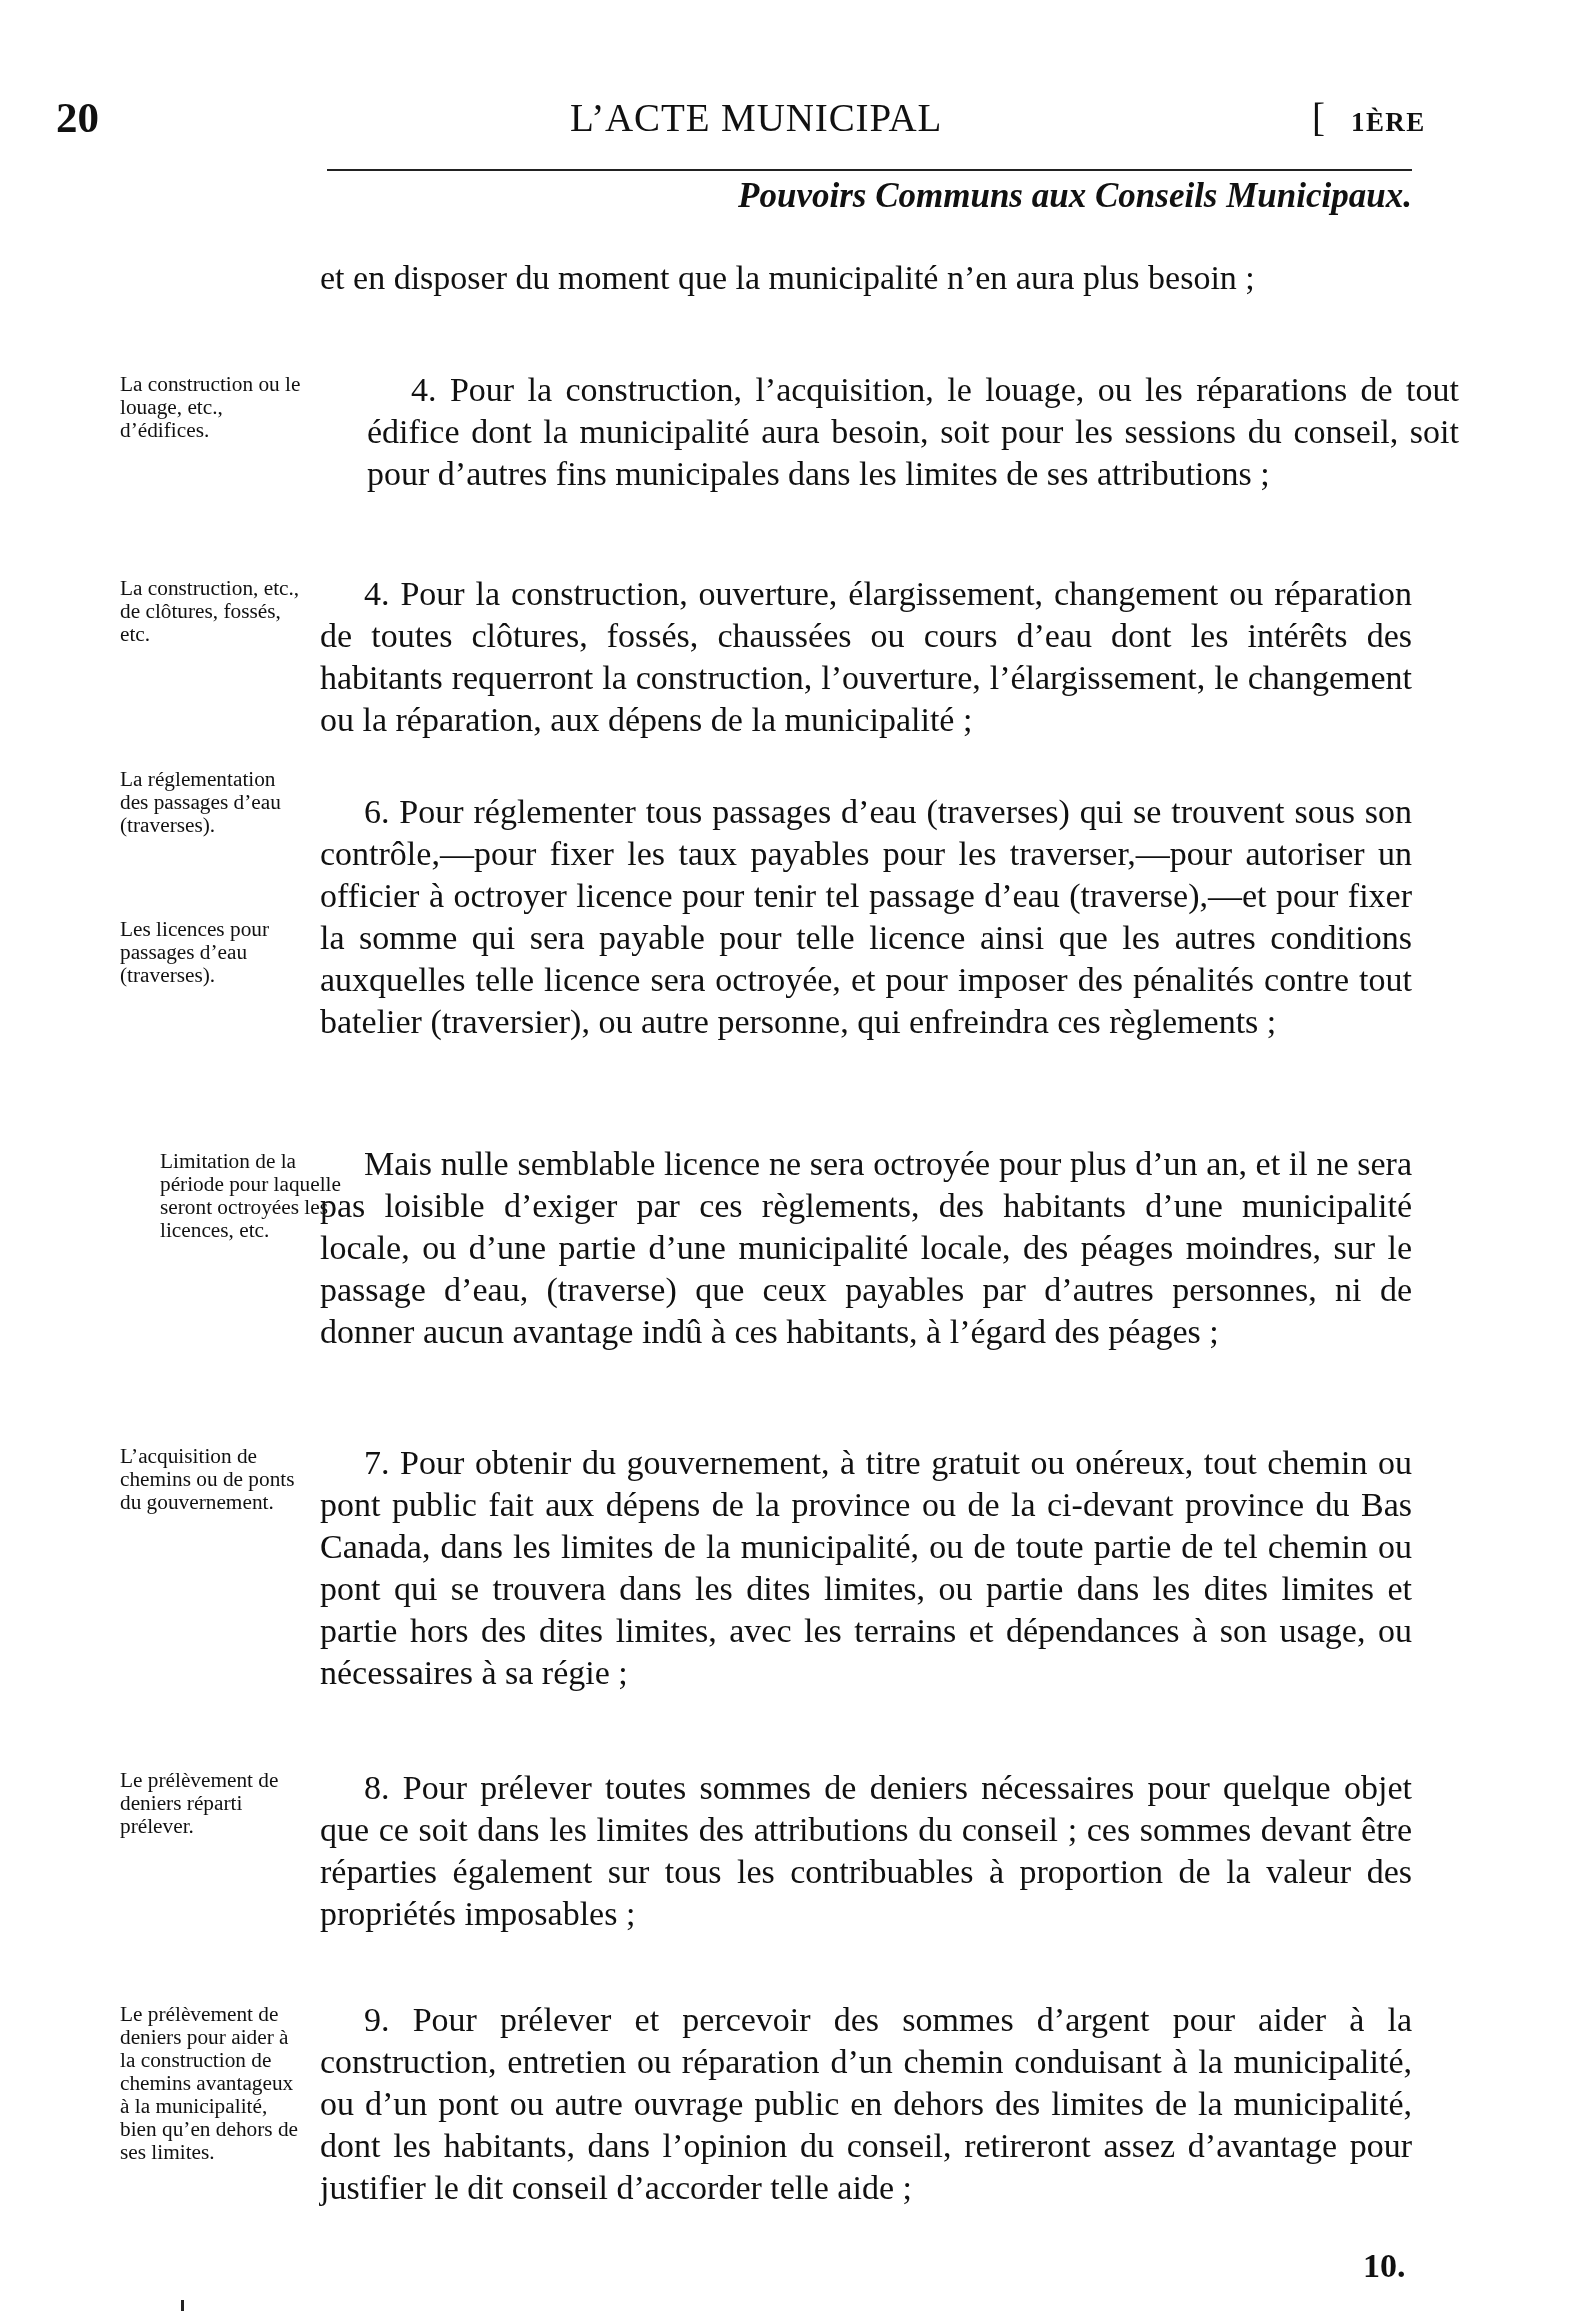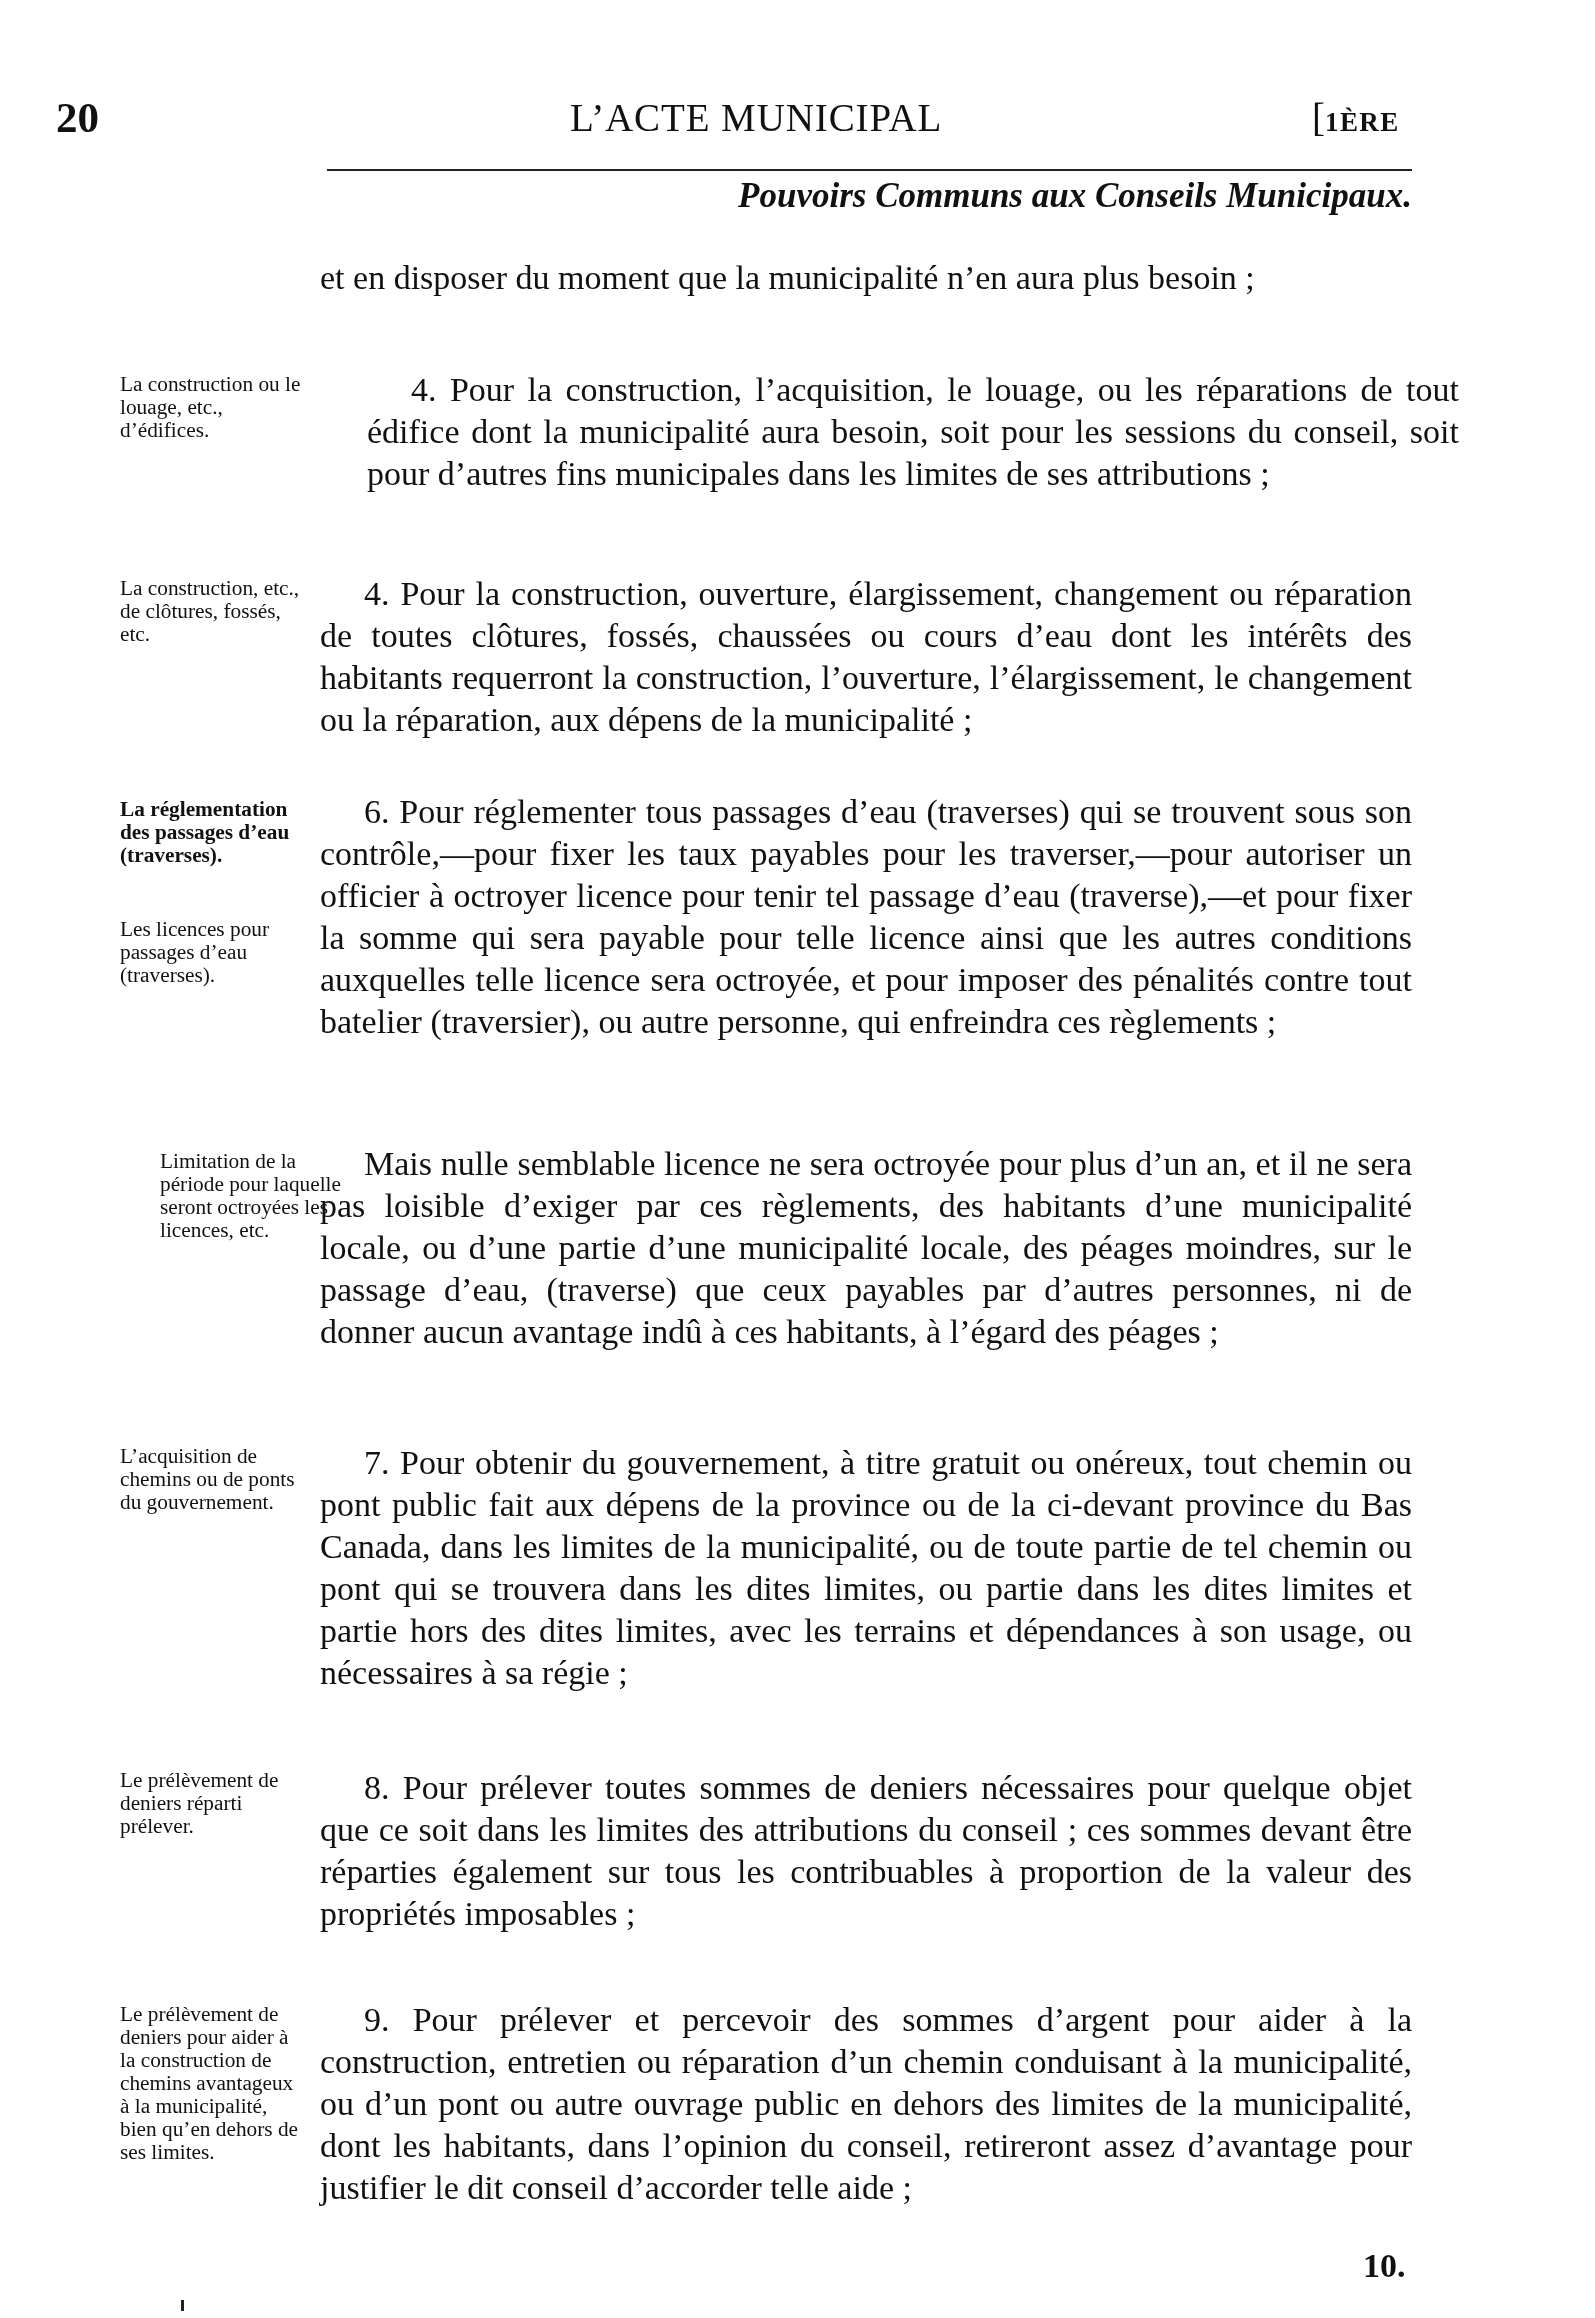--- a/index.html
+++ b/index.html
@@ -1,21 +1,21 @@
 <!DOCTYPE html>
 <html style="font-size:7.4px"><head>
 <meta charset="utf-8">
 <style>
   html, body { margin: 0; padding: 0; background: #ffffff; }
   body { width: 1595px; height: 2489px; position: relative; overflow: hidden;
          font-family: "Liberation Serif", "DejaVu Serif", serif; color: #111111; }
   .page-number { position: absolute; left: 56px; top: 93px; font-size: 43px; font-weight: bold; }
   .running-title { position: absolute; left: 570px; top: 95px; font-size: 39px; letter-spacing: 0.9px; }
   .section-mark { position: absolute; left: 1312px; top: 95px; font-size: 39px; }
-  .section-mark .sc { font-size: 27px; font-weight: bold; letter-spacing: 1.4px; }
+  .section-mark .sc { font-size: 27px; font-weight: bold; letter-spacing: 1.4px; margin-left: 26px; }
   .rule { position: absolute; left: 327px; top: 169px; width: 1085px; height: 0;
           border-top: 2.3px solid #222; }
   .subtitle { position: absolute; left: 327px; width: 1085px; top: 176px; text-align: right;
               font-style: italic; font-weight: bold; font-size: 35px; }
   .note { position: absolute; left: 120px; width: 185px; font-size: 21.3px; line-height: 23px;
           text-align: left; }
   .para { position: absolute; left: 320px; width: 1092px; font-size: 34px; line-height: 42px;
           text-align: justify; }
   .para .indent { display: inline-block; width: 44px; }
   .continuation { position: absolute; left: 1363px; font-size: 34px; font-weight: bold; }
@@ -35,21 +35,21 @@
 <div>
 
   <div class="para" style="top:257px;"><span>et en disposer du moment que la municipalité n’en aura plus besoin ;</span></div>
 
   <div class="note" style="top:373px;">La construction ou le louage, etc., d’édifices.</div>
   <div class="para" style="top:369px;margin-left:47px;"><span class="indent"></span><span>4. Pour la construction, l’acquisition, le louage, ou les réparations de tout édifice dont la municipalité aura besoin, soit pour les sessions du conseil, soit pour d’autres fins municipales dans les limites de ses attributions ;</span></div>
 
   <div class="note" style="top:577px;">La construction, etc., de clôtures, fossés, etc.</div>
   <div class="para" style="top:573px;"><span class="indent"></span><span>4. Pour la construction, ouverture, élargissement, changement ou réparation de toutes clôtures, fossés, chaussées ou cours d’eau dont les intérêts des habitants requerront la construction, l’ouverture, l’élargissement, le changement ou la réparation, aux dépens de la municipalité ;</span></div>
 
-  <div class="note" style="top:798px;font-weight:bold;">La réglementation des passages d’eau (traverses).</div>
+  <div class="note" style="top:768px;">La réglementation des passages d’eau (traverses).</div>
   <div class="note" style="top:918px;">Les licences pour passages d’eau (traverses).</div>
   <div class="para" style="top:791px;"><span class="indent"></span><span>6. Pour réglementer tous passages d’eau (traverses) qui se trouvent sous son contrôle,—pour fixer les taux payables pour les traverser,—pour autoriser un officier à octroyer licence pour tenir tel passage d’eau (traverse),—et pour fixer la somme qui sera payable pour telle licence ainsi que les autres conditions auxquelles telle licence sera octroyée, et pour imposer des pénalités contre tout batelier (traversier), ou autre personne, qui enfreindra ces règlements ;</span></div>
 
   <div class="note" style="top:1150px;margin-left:40px;">Limitation de la période pour laquelle seront octroyées les licences, etc.</div>
   <div class="para" style="top:1143px;"><span class="indent"></span><span>Mais nulle semblable licence ne sera octroyée pour plus d’un an, et il ne sera pas loisible d’exiger par ces règlements, des habitants d’une municipalité locale, ou d’une partie d’une municipalité locale, des péages moindres, sur le passage d’eau, (traverse) que ceux payables par d’autres personnes, ni de donner aucun avantage indû à ces habitants, à l’égard des péages ;</span></div>
 
   <div class="note" style="top:1445px;">L’acquisition de chemins ou de ponts du gouvernement.</div>
   <div class="para" style="top:1442px;"><span class="indent"></span><span>7. Pour obtenir du gouvernement, à titre gratuit ou onéreux, tout chemin ou pont public fait aux dépens de la province ou de la ci-devant province du Bas Canada, dans les limites de la municipalité, ou de toute partie de tel chemin ou pont qui se trouvera dans les dites limites, ou partie dans les dites limites et partie hors des dites limites, avec les terrains et dépendances à son usage, ou nécessaires à sa régie ;</span></div>
 
   <div class="note" style="top:1769px;">Le prélèvement de deniers réparti prélever.</div>

